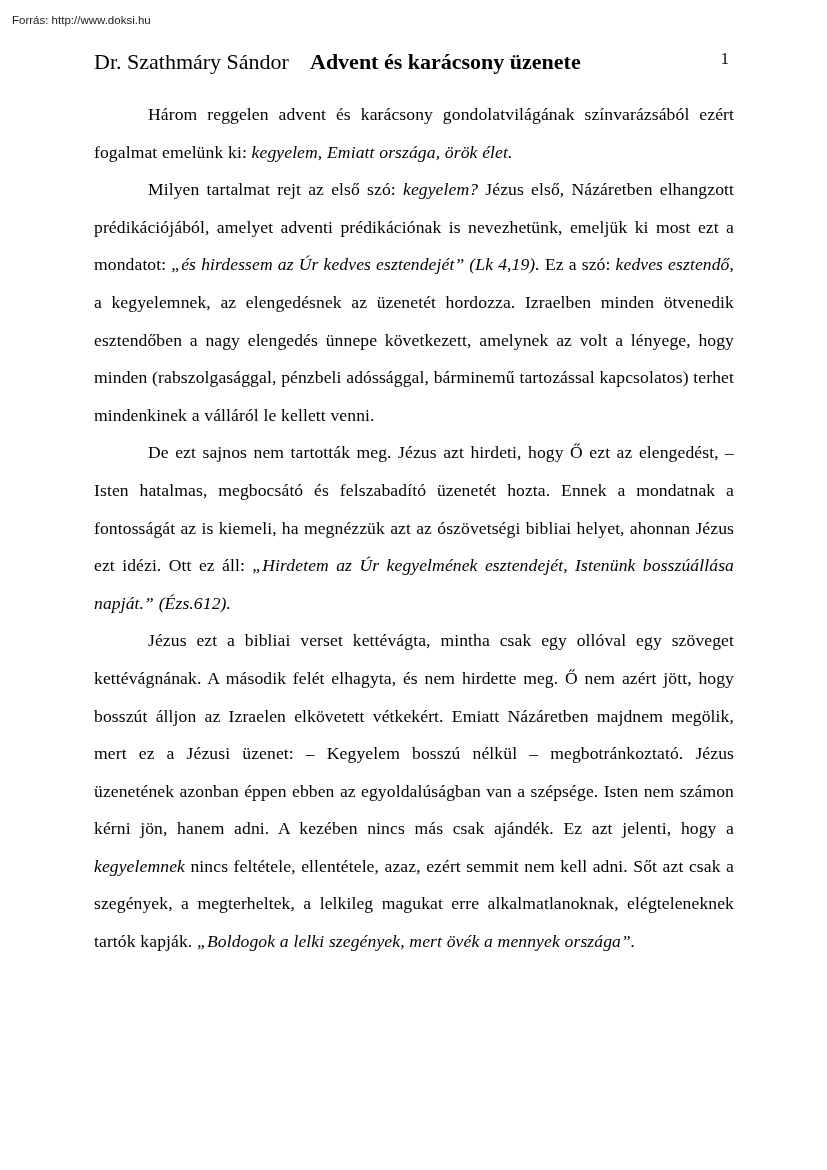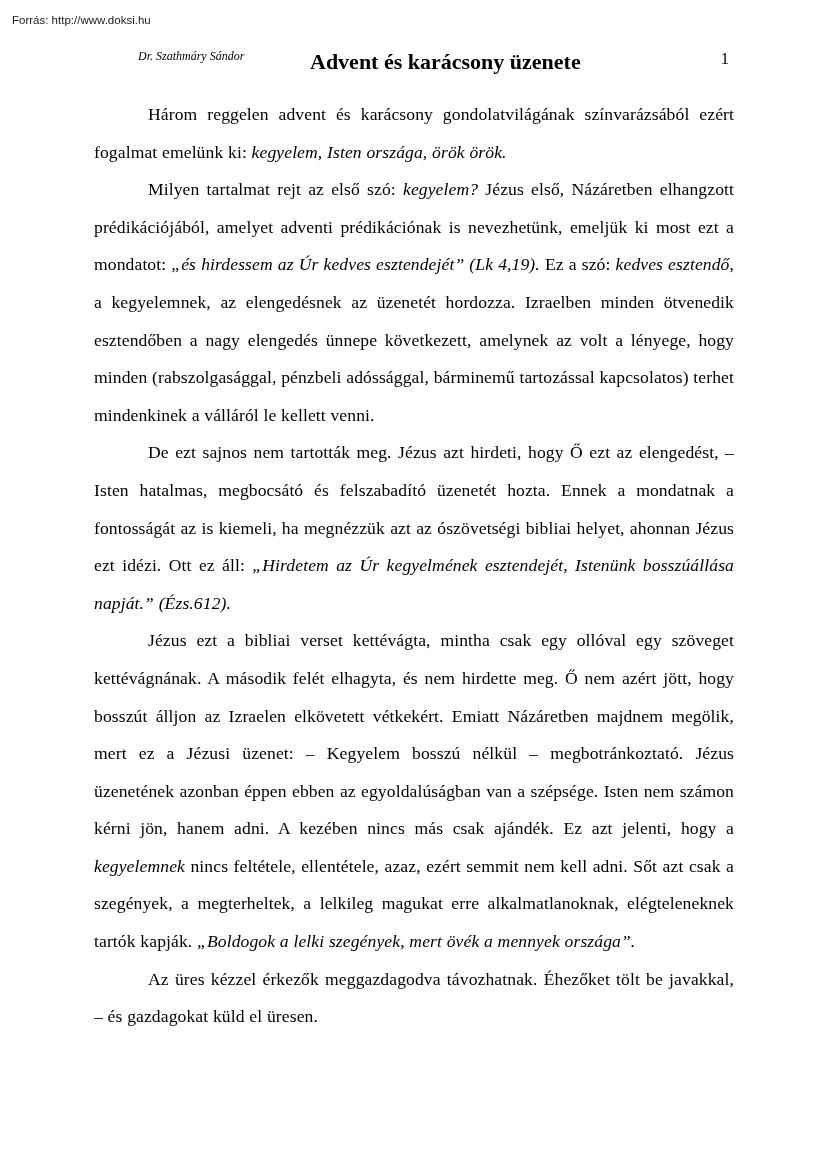--- a/index.html
+++ b/index.html
@@ -46,24 +46,22 @@
   .running-head {
     position: absolute;
     left: 94px;
     top: 49px;
     width: 639px;
     height: 22px;
     display: flex;
     align-items: baseline;
   }
   .rh-author {
-    font-style: italic;
-    font-size: 12px;
+    font-size: 22px;
     white-space: nowrap;
-    margin-left: 44px;
   }
   .rh-title {
     font-weight: bold;
     font-size: 22px;
     white-space: nowrap;
     position: absolute;
     left: 216px;
     top: 0;
   }
   .rh-pageno {
@@ -104,20 +102,19 @@
     <div class="source-text">Forrás: http://www.doksi.hu</div>
   </div>
 
   <div class="running-head">
     <span class="rh-author">Dr. Szathmáry Sándor</span>
     <span class="rh-title">Advent és karácsony üzenete</span>
     <span class="rh-pageno">1</span>
   </div>
 
   <div class="body-block" id="body-block">
-      <p class="para"><span>Három reggelen advent és karácsony gondolatvilágának színvarázsából ezért fogalmat emelünk ki: </span><i class="it">kegyelem, Isten országa, örök örök.</i></p>
+      <p class="para"><span>Három reggelen advent és karácsony gondolatvilágának színvarázsából ezért fogalmat emelünk ki: </span><i class="it">kegyelem, Emiatt országa, örök élet.</i></p>
       <p class="para"><span>Milyen tartalmat rejt az első szó: </span><i class="it">kegyelem?</i><span> Jézus első, Názáretben elhangzott prédikációjából, amelyet adventi prédikációnak is nevezhetünk, emeljük ki most ezt a mondatot: </span><i class="it">„és hirdessem az Úr kedves esztendejét” (Lk 4,19).</i><span> Ez a szó: </span><i class="it">kedves esztendő</i><span>, a kegyelemnek, az elengedésnek az üzenetét hordozza. Izraelben minden ötvenedik esztendőben a nagy elengedés ünnepe következett, amelynek az volt a lényege, hogy minden (rabszolgasággal, pénzbeli adóssággal, bárminemű tartozással kapcsolatos) terhet mindenkinek a válláról le kellett venni.</span></p>
       <p class="para"><span>De ezt sajnos nem tartották meg. Jézus azt hirdeti, hogy Ő ezt az elengedést, – Isten hatalmas, megbocsátó és felszabadító üzenetét hozta. Ennek a mondatnak a fontosságát az is kiemeli, ha megnézzük azt az ószövetségi bibliai helyet, ahonnan Jézus ezt idézi. Ott ez áll: </span><i class="it">„Hirdetem az Úr kegyelmének esztendejét, Istenünk bosszúállása napját.” (Ézs.612).</i></p>
       <p class="para"><span>Jézus ezt a bibliai verset kettévágta, mintha csak egy ollóval egy szöveget kettévágnának. A második felét elhagyta, és nem hirdette meg. Ő nem azért jött, hogy bosszút álljon az Izraelen elkövetett vétkekért. Emiatt Názáretben majdnem megölik, mert ez a Jézusi üzenet: – Kegyelem bosszú nélkül – megbotránkoztató. Jézus üzenetének azonban éppen ebben az egyoldalúságban van a szépsége. Isten nem számon kérni jön, hanem adni. A kezében nincs más csak ajándék. Ez azt jelenti, hogy a </span><i class="it">kegyelemnek</i><span> nincs feltétele, ellentétele, azaz, ezért semmit nem kell adni. Sőt azt csak a szegények, a megterheltek, a lelkileg magukat erre alkalmatlanoknak, elégteleneknek tartók kapják. </span><i class="it">„Boldogok a lelki szegények, mert övék a mennyek országa”.</i></p>
-      <p class="para"><span>Az üres kézzel érkezők meggazdagodva távozhatnak. Éhezőket tölt be javakkal, – és gazdagokat küld el üresen.</span></p>
     </div>
 
 </div>
 
 </body></html>

